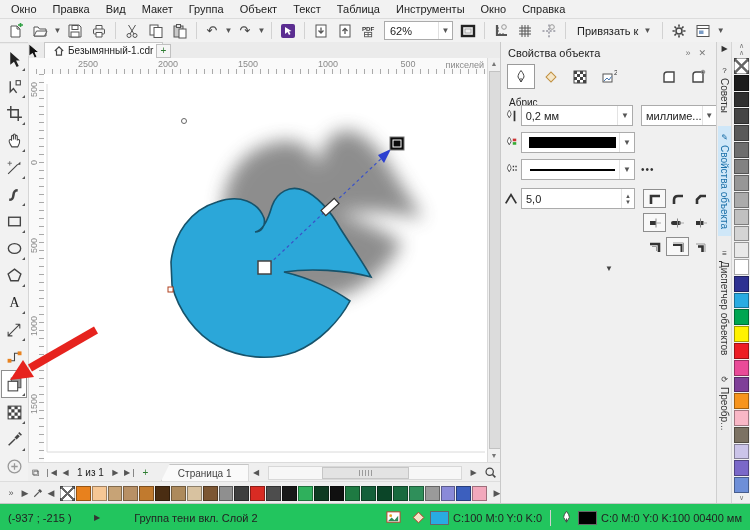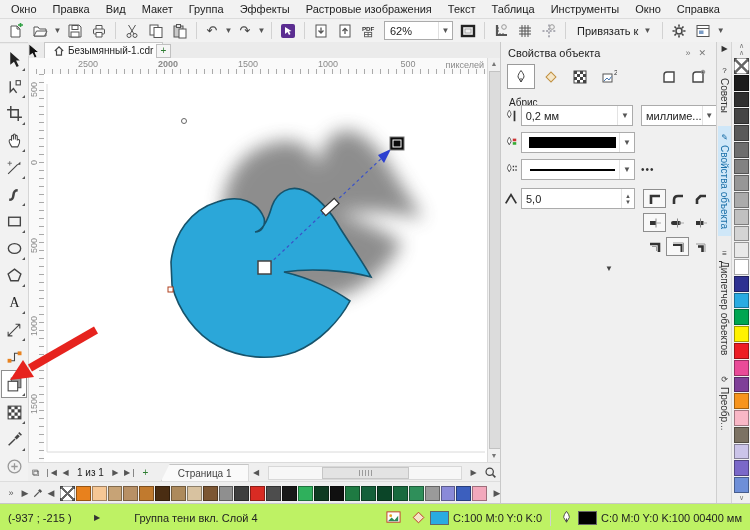--- a/index.html
+++ b/index.html
@@ -82,21 +82,21 @@
   
   .palrow{position:absolute;top:481px;left:0;width:500px;height:22px;background:#EFEFEF;
           border-top:1px solid #DDD;display:flex;align-items:center;padding-left:4px}
   .palbtn{width:14px;text-align:center;color:#555;font-size:9px}
   .swatches{display:flex;height:15px;flex:1;margin:0 2px}
   .sw{flex:1;border:1px solid rgba(0,0,0,.35);margin-right:1px}
   .sw.none{background:
       linear-gradient(45deg,transparent 43%,#666 45%,#666 55%,transparent 57%),
       linear-gradient(-45deg,transparent 43%,#666 45%,#666 55%,transparent 57%),#fff}
   
-  .statusbar{position:absolute;top:503px;left:0;right:0;height:27px;background:#bef264;
+  .statusbar{position:absolute;top:503px;left:0;right:0;height:27px;background:#22c55e;
              border-top:1px solid #C8C8C8;display:flex;align-items:center}
   .statusbar .coords{margin-left:8px;width:86px}
   .statusbar .tri{color:#333;font-size:8px;margin-right:34px}
   .swatchbox{width:17px;height:12px;border:1px solid #666;margin:0 4px}
   .sbicon svg{width:15px;height:15px}
   .sbsep{width:1px;height:16px;background:#D0D0D0;margin:0 8px}
   
   .rpanel{position:absolute;top:42px;left:500px;width:216px;height:461px;background:#F0F0F0;
           border-left:1px solid #C9C9C9}
   .ptitle{height:17px;display:flex;align-items:center;padding:2px 7px 0}
@@ -152,22 +152,21 @@
 </style>
 </head>
 <body>
 
 <div class="menubar">
     <span class="mi">Окно</span>
     <span class="mi">Правка</span>
     <span class="mi">Вид</span>
     <span class="mi">Макет</span>
     <span class="mi">Группа</span>
-    <span class="mi">Эффекты</span>
-    <span class="mi">Растровые изображения</span>
+    <span class="mi">Объект</span>
     <span class="mi">Текст</span>
     <span class="mi">Таблица</span>
     <span class="mi">Инструменты</span>
     <span class="mi">Окно</span>
     <span class="mi">Справка</span>
   </div>
 
 <div class="toolbar">
     <div class="tb">
       <svg viewBox="0 0 16 16">
@@ -309,21 +308,21 @@
     <span>Безымянный-1.cdr</span>
   </div>
   <div class="newtab">+</div>
 </div>
 
 <div class="rcorner">↘</div>
 <div class="hruler">
   <div class="ticks"></div>
   <span class="unit">пикселей</span>
 <span class="num" style="left: 60px;">2500</span>
-    <span class="num" style="left: 140px; font-weight: bold;">2000</span>
+    <span class="num" style="left: 140px;">2000</span>
     <span class="num" style="left: 220px;">1500</span>
     <span class="num" style="left: 300px;">1000</span>
     <span class="num" style="left: 380px;">500</span>
   </div>
 <div class="vruler">
   <div class="ticks"></div>
 <span class="num" style="top: 8px;">500</span>
     <span class="num" style="top: 86px;">0</span>
     <span class="num" style="top: 164px;">500</span>
     <span class="num" style="top: 242px;">1000</span>
@@ -541,21 +540,21 @@
       <div class="sw" style="background: rgb(138, 138, 216);"></div>
       <div class="sw" style="background: rgb(60, 95, 190);"></div>
       <div class="sw" style="background: rgb(242, 168, 188);"></div>
     </div>
   <span class="palbtn">▶</span>
 </div>
 
 <div class="statusbar">
   <span class="coords">(-937 ; -215 )</span>
   <span class="tri">▶</span>
-  <span style="flex:1">Группа тени  вкл. Слой 4</span>
+  <span style="flex:1">Группа тени  вкл. Слой 2</span>
   <span class="sbicon">
     <svg viewBox="0 0 16 16">
         <rect x="1" y="2" width="14" height="11" fill="#fff" stroke="#C0392B"></rect>
         <circle cx="5" cy="6" r="1.5" fill="#E8A020"></circle>
         <path d="M2 12 l4-4 3 3 4-5 v6 z" fill="#2E8B57"></path>
       </svg>
   </span>
   <span class="sbicon" style="margin-left:10px">
     <svg viewBox="0 0 16 16">
         <rect x="4" y="4" width="8" height="8" transform="rotate(45 8 8)" fill="#F5E6C8" stroke="#C0392B"></rect>

